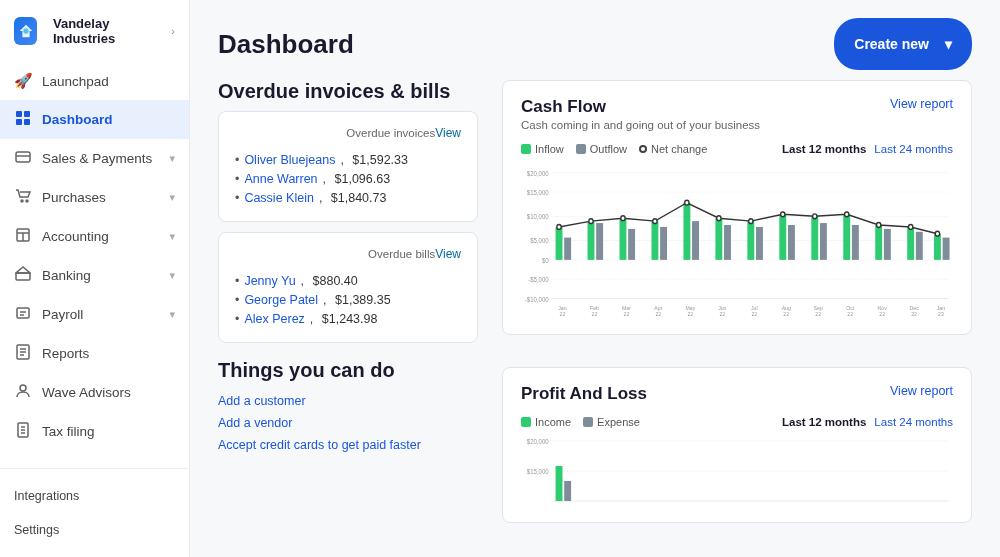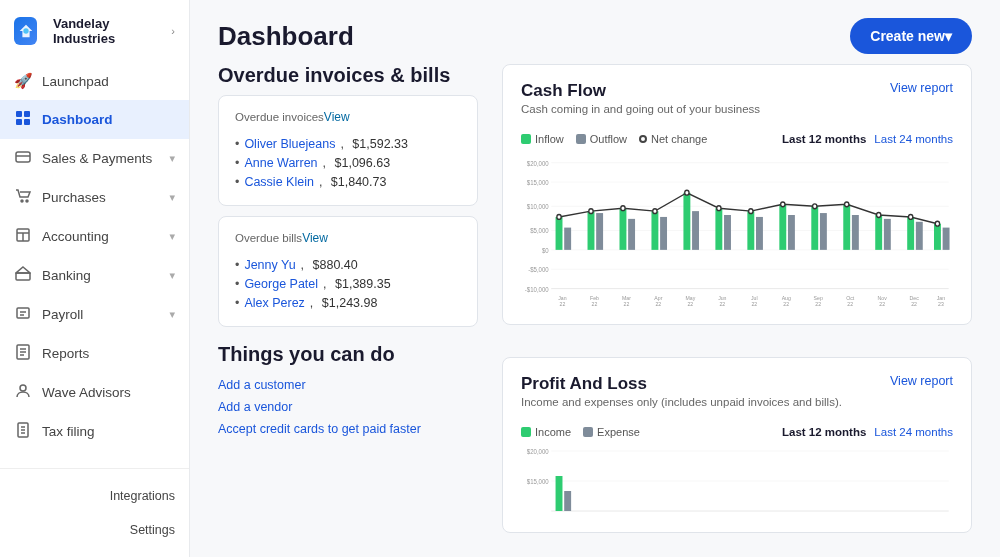--- a/index.html
+++ b/index.html
@@ -45,21 +45,21 @@
       font-size: 13.5px;
       gap: 10px;
       border-radius: 0;
       transition: background 0.15s;
     }
     .nav-item.active { background: #e8f0fe; color: #1a56db; font-weight: 600; }
     .nav-item .nav-icon { width: 18px; text-align: center; font-size: 15px; color: inherit; }
     .nav-item .nav-chevron { margin-left: auto; font-size: 11px; color: #aaa; }
 
     .sidebar-bottom { margin-top: auto; border-top: 1px solid #eee; padding: 10px 0; }
-    .sidebar-bottom .nav-item { font-size: 12.5px; justify-content: flex-end; }
+    .sidebar-bottom .nav-item { font-size: 12.5px; }
 
     
     #main {
       flex: 1;
       display: flex;
       flex-direction: column;
       overflow: hidden;
     }
 
     
@@ -69,27 +69,27 @@
       justify-content: space-between;
       padding: 18px 28px 10px 28px;
       background: #f7f8fa;
     }
     .page-title { font-size: 26px; font-weight: 700; color: #1a1a2e; }
     .create-new-btn {
       background: #1a56db;
       color: #fff;
       border: none;
       border-radius: 24px;
-      padding: 10px 20px;
+      padding: 18px 20px;
       font-size: 14px;
       font-weight: 600;
       cursor: pointer;
       display: flex;
       align-items: flex-end;
-      gap: 0;
+      gap: 16px;
     }
 
     
     #content {
       display: flex;
       flex: 1;
       overflow: hidden;
       padding: 0 28px 16px 28px;
       gap: 24px;
     }
@@ -112,21 +112,21 @@
 
     .card {
       background: #fff;
       border: 1px solid #e0e4ea;
       border-radius: 8px;
       padding: 14px 16px;
     }
 
     .card-header {
       display: flex;
-      justify-content: flex-start;
+      justify-content: flex-end;
       align-items: center;
       margin-bottom: 10px;
     }
     .card-header-label { font-size: 11.5px; color: #666; font-weight: 500; }
     .card-view-link { font-size: 12px; color: #0369a1; cursor: pointer; font-weight: 500; }
 
     .card-item {
       font-size: 12.5px;
       color: #444;
       padding: 2.5px 0;
@@ -172,21 +172,21 @@
     }
     .chart-title { font-size: 17px; font-weight: 700; color: #1a1a2e; }
     .chart-subtitle { font-size: 11.5px; color: #666; margin-top: 2px; }
     .view-report-link { font-size: 12.5px; color: #1a56db; cursor: pointer; font-weight: 500; }
 
     .chart-controls {
       display: flex;
       justify-content: space-between;
       align-items: center;
       margin-bottom: 8px;
-      margin-top: 18px;
+      margin-top: 12px;
     }
     .chart-legend {
       display: flex;
       gap: 12px;
       align-items: center;
     }
     .legend-item {
       display: flex;
       align-items: center;
       gap: 4px;
@@ -558,21 +558,20 @@
             <circle cx="451" cy="66" r="2.5" fill="white" stroke="#333" stroke-width="1.5"></circle>
             <circle cx="482" cy="73" r="2.5" fill="white" stroke="#333" stroke-width="1.5"></circle>
           </svg>
         </div>
       </div>
 
       <div class="profit-section">
         <div class="chart-header">
           <div>
             <div class="chart-title">Profit And Loss</div>
-            <div class="chart-subtitle">Income and expenses only (includes unpaid invoices and bills).</div>
           </div>
           <span class="view-report-link">View report</span>
         </div>
         <div class="chart-controls">
           <div class="chart-legend">
             <div class="legend-item">
               <div class="legend-dot inflow"></div>
               <span>Income</span>
             </div>
             <div class="legend-item">

